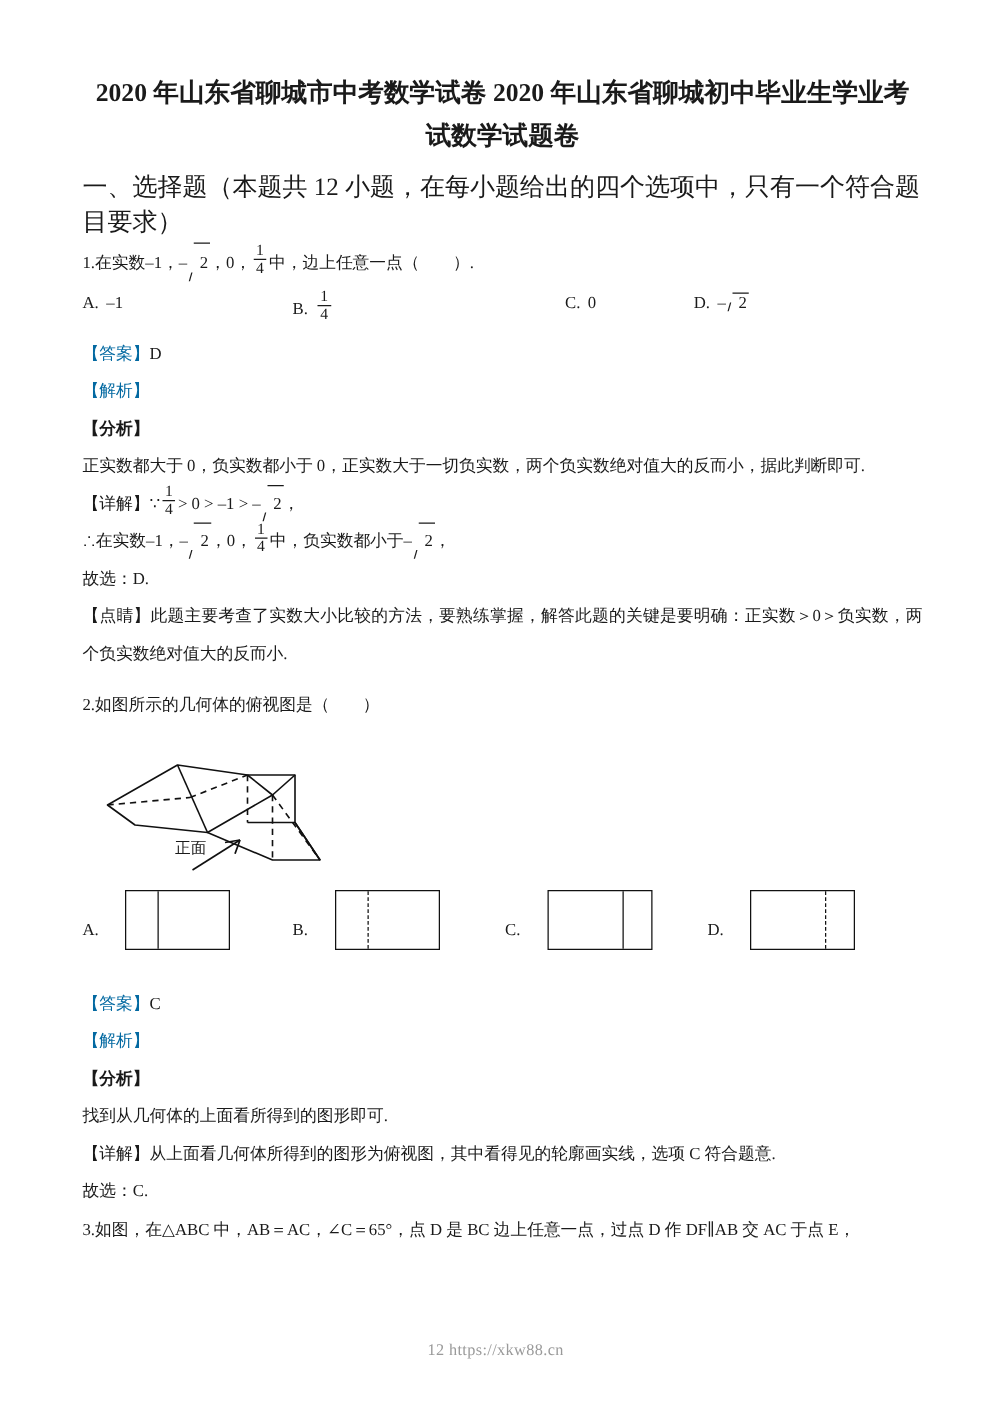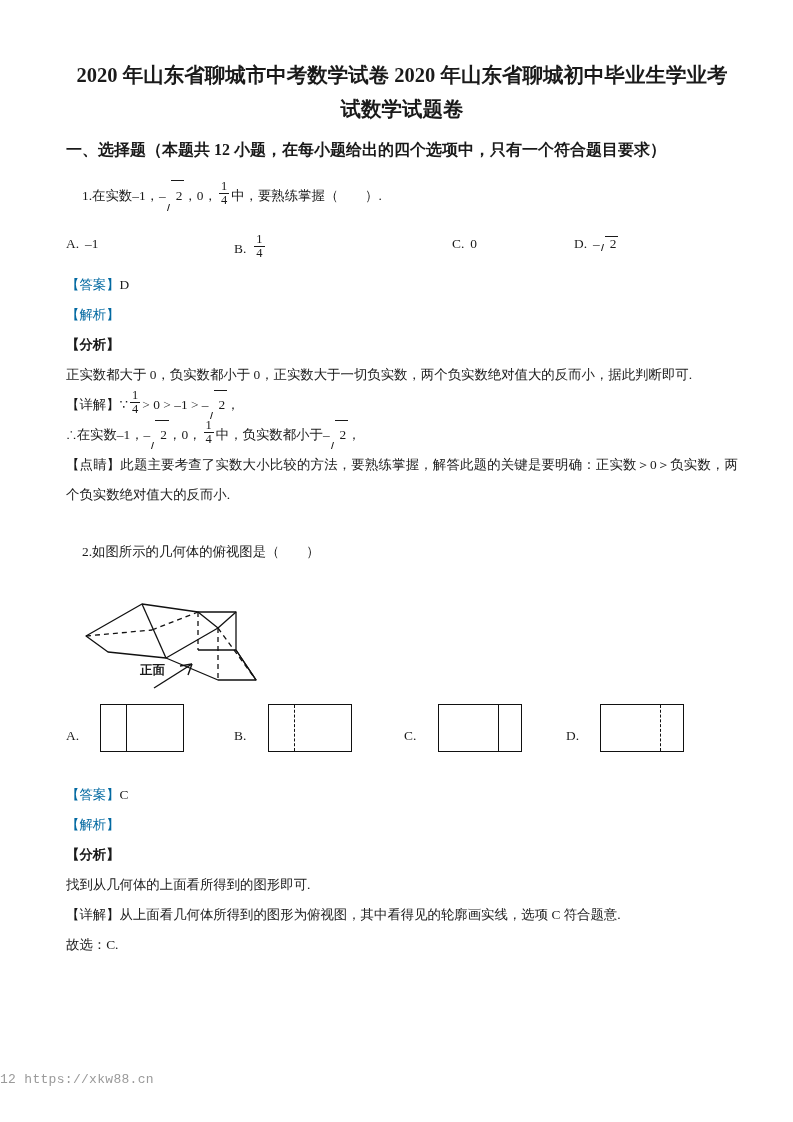--- a/index.html
+++ b/index.html
@@ -35,37 +35,37 @@
     font-size: 20.5px;
     line-height: 34px;
     text-align: center;
     letter-spacing: 0px;
     margin: 0 0 4px 0;
     padding: 0 4px;
   }
 
   
   .section-heading {
-    font-weight: bold;
-    font-size: 16px;
+    font-weight: normal;
+    font-size: 20px;
     line-height: 28px;
     margin: 10px 0 2px 0;
   }
 
   
   .para {
     font-size: 13.4px;
     line-height: 30px;
     margin: 0;
     text-align: justify;
   }
   .q-line {
     font-size: 13.4px;
     line-height: 32px;
-    margin: 16px;
+    margin: 0;
   }
   .label-blue {
     color: #0369a1;
   }
   .label-black {
     color: #1a1a1a;
     font-weight: bold;
   }
   .spacer-6 { height: 6px; }
   .spacer-10 { height: 10px; }
@@ -128,30 +128,29 @@
     font-size: 13.4px;
   }
   .choice-row .ch {
     position: absolute;
     top: 8px;
     white-space: nowrap;
   }
   .ch-a { left: 0px; }
   .ch-b { left: 168px; }
   .ch-c { left: 340px; margin-left: 46px; }
-  .ch-d { left: 508px; }
+  .ch-d { left: 489px; }
   .ch-letter { margin-right: 6px; }
 
   
   .figure-solid {
     position: relative;
     width: 230px;
     height: 108px;
     margin: 12px 0 2px 14px;
-    font-weight: bold;
   }
   .figure-solid svg { display: block; }
   .figure-caption {
     position: absolute;
     left: 60px;
     top: 78px;
     font-size: 12.5px;
     font-family: "Liberation Sans", sans-serif;
   }
 
@@ -194,40 +193,40 @@
   .opt-d { left: 500px; }
   .opt .opt-label { left: 0px; }
   .opt .rect { left: 34px; }
 
   
   .footer {
     position: absolute;
     left: 0;
     top: 1072px;
     width: 793px;
-    text-align: left;
+    text-align: center;
     color: #9a9a9a;
     font-size: 13px;
-    font-family: Liberation Mono, monospace;
+    font-family: Liberation Serif, serif;
     letter-spacing: 0.3px;
   }
 </style>
 </head>
 <body>
 
 <div class="page">
 
   <div class="content">
 
     <div class="doc-title">2020 年山东省聊城市中考数学试卷 2020 年山东省聊城初中毕业生学业考试数学试题卷</div>
 
     <div class="section-heading">一、选择题（本题共 12 小题，在每小题给出的四个选项中，只有一个符合题目要求）</div>
 
     <div class="q-line">
-      <span>1.在实数</span><span class="m">–1</span><span>，</span><span class="m">–<span class="sqrt"><span class="rad">2</span></span></span><span>，</span><span class="m">0</span><span>，</span><span class="frac"><span class="num">1</span><span class="den">4</span></span><span>中，要熟练掌握（　　）.</span>
+      <span>1.在实数</span><span class="m">–1</span><span>，</span><span class="m">–<span class="sqrt"><span class="rad">2</span></span></span><span>，</span><span class="m">0</span><span>，</span><span class="frac"><span class="num">1</span><span class="den">4</span></span><span>中，边上任意一点（　　）.</span>
     </div>
 
     <div class="choice-row">
       <div class="ch ch-a">
         <span class="ch-letter">A.</span><span class="m">–1</span>
       </div>
       <div class="ch ch-b">
         <span class="ch-letter">B.</span><span class="frac"><span class="num">1</span><span class="den">4</span></span>
       </div>
       <div class="ch ch-c">
@@ -253,20 +252,21 @@
     <div class="para">正实数都大于 0，负实数都小于 0，正实数大于一切负实数，两个负实数绝对值大的反而小，据此判断即可.</div>
 
     <div class="para">
       <span>【详解】</span><span class="m">∵</span><span class="frac"><span class="num">1</span><span class="den">4</span></span><span class="m">&gt; 0 &gt; –1 &gt; </span><span class="m">–<span class="sqrt"><span class="rad">2</span></span></span><span>，</span>
     </div>
 
     <div class="para">
       <span>∴在实数</span><span class="m">–1</span><span>，</span><span class="m">–<span class="sqrt"><span class="rad">2</span></span></span><span>，</span><span class="m">0</span><span>，</span><span class="frac"><span class="num">1</span><span class="den">4</span></span><span>中，负实数都小于</span><span class="m">–<span class="sqrt"><span class="rad">2</span></span></span><span>，</span>
     </div>
 
+    <div class="para">故选：D.</div>
 
     <div class="para">
       <span>【点睛】</span><span>此题主要考查了实数大小比较的方法，要熟练掌握，解答此题的关键是要明确：正实数＞0＞负实数，两个负实数绝对值大的反而小.</span>
     </div>
 
     <div class="spacer-10"></div>
 
     <div class="q-line">2.如图所示的几何体的俯视图是（　　）</div>
 
     <div class="figure-solid">
@@ -343,18 +343,19 @@
 
     <div class="para">找到从几何体的上面看所得到的图形即可.</div>
 
     <div class="para">
       <span>【详解】</span><span>从上面看几何体所得到的图形为俯视图，其中看得见的轮廓画实线，选项 C 符合题意.</span>
     </div>
 
     <div class="para">故选：C.</div>
 
 
+    <div class="q-line">3.如图，在△ABC 中，AB＝AC，∠C＝65°，点 D 是 BC 边上任意一点，过点 D 作 DF∥AB 交 AC 于点 E，</div>
 
   </div>
 
   <div class="footer">12 https://xkw88.cn</div>
 
 </div>
 
 </body></html>

